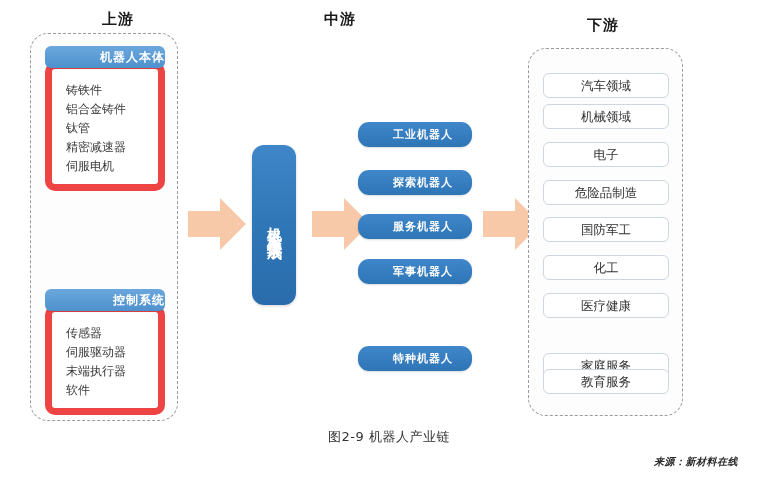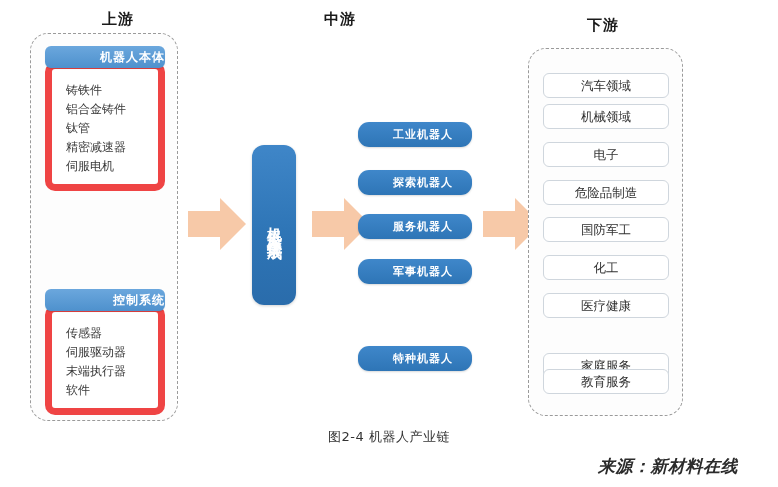--- a/index.html
+++ b/index.html
@@ -140,21 +140,21 @@
     left: 0; top: 428px;
     width: 778px;
     text-align: center;
     font-size: 13px;
     color: #333333;
     letter-spacing: .5px;
   }
   #source {
     position: absolute;
     right: 40px; top: 455px;
-    font-size: 17px;
+    font-size: 10px;
     font-style: italic;
     font-weight: bold;
     color: #2b2b2b;
     letter-spacing: .5px;
   }
 </style>
 </head>
 <body>
 
 <div class="col-header" id="hdr-up">上游</div>
@@ -218,14 +218,14 @@
 <div class="field-box" style="top:73px;">汽车领域</div>
 <div class="field-box" style="top:104px;">机械领域</div>
 <div class="field-box" style="top:142px;">电子</div>
 <div class="field-box" style="top:180px;">危险品制造</div>
 <div class="field-box" style="top:217px;">国防军工</div>
 <div class="field-box" style="top:255px;">化工</div>
 <div class="field-box" style="top:293px;">医疗健康</div>
 <div class="field-box" style="top:331px;margin-top:22px;">家庭服务</div>
 <div class="field-box" style="top:369px;">教育服务</div>
 
-<div id="caption">图2-4 机器人产业链</div>
+<div id="caption">图2-9 机器人产业链</div>
 <div id="source">来源：新材料在线</div>
 
 </body></html>

